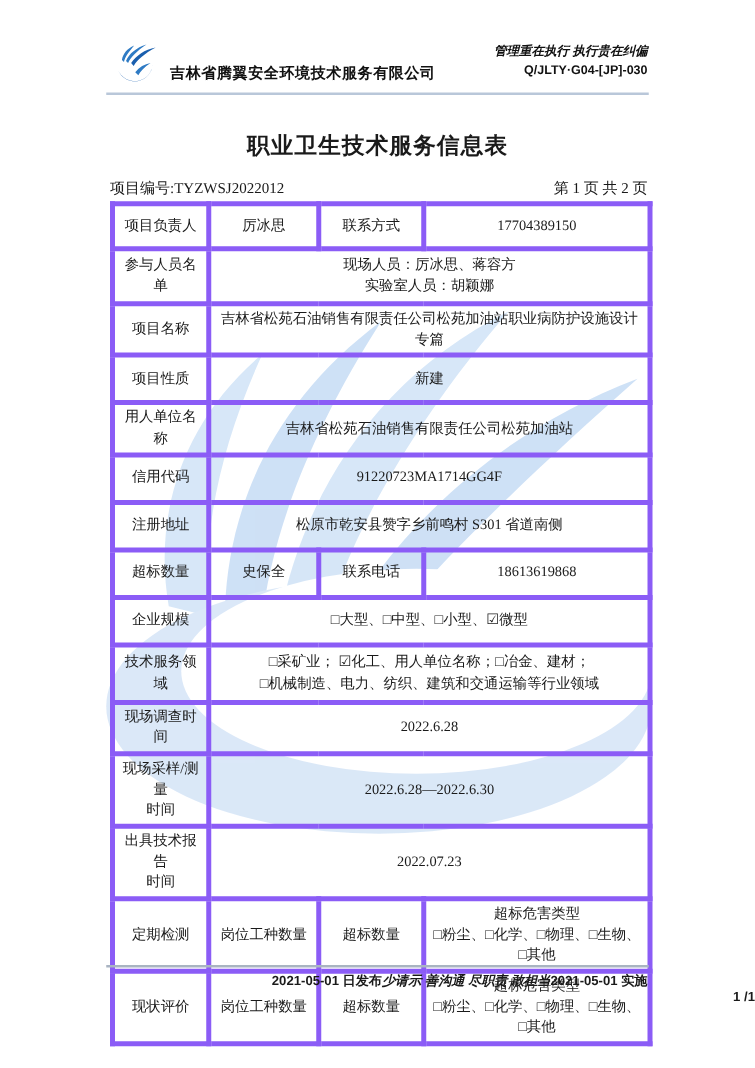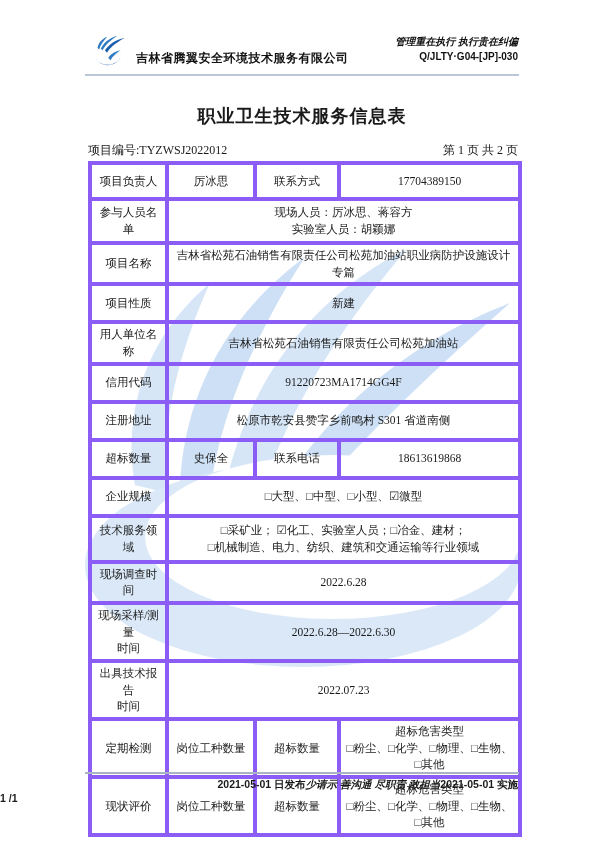--- a/index.html
+++ b/index.html
@@ -79,21 +79,21 @@
   }
   .footer {
     position: absolute; left: 88px; top: 778px; width: 430px;
     display: flex; justify-content: flex-end;
     font-family: "Liberation Sans", "DejaVu Sans", sans-serif;
     font-weight: bold; font-size: 10.5px; z-index: 3;
   }
   .motto { font-style: italic; }
   .pageno {
     position: absolute; left: 0; top: 792px; width: 100%;
-    text-align: left;
+    text-align: right;
     font-family: "Liberation Sans", "DejaVu Sans", sans-serif;
     font-weight: bold; font-size: 10.5px; z-index: 3;
   }
 </style>
 </head>
 <body>
 
 <div class="page">
 
   <div class="watermark">
@@ -182,21 +182,21 @@
         <td>联系电话</td>
         <td>18613619868</td>
       </tr>
       <tr style="height:38px;">
         <td>企业规模</td>
         <td colspan="3">□大型、□中型、□小型、☑微型</td>
       </tr>
       <tr style="height:46px;">
         <td>技术服务领域</td>
         <td colspan="3">
-          <span class="line">□采矿业；  ☑化工、实验室人员；□冶金、建材；</span>
+          <span class="line">□采矿业；  ☑化工、用人单位名称；□冶金、建材；</span>
           <span class="line">□机械制造、电力、纺织、建筑和交通运输等行业领域</span>
         </td>
       </tr>
       <tr style="height:36px;">
         <td>现场调查时间</td>
         <td colspan="3">2022.6.28</td>
       </tr>
       <tr style="height:38px;">
         <td>
           <span class="line">现场采样/测量</span>

